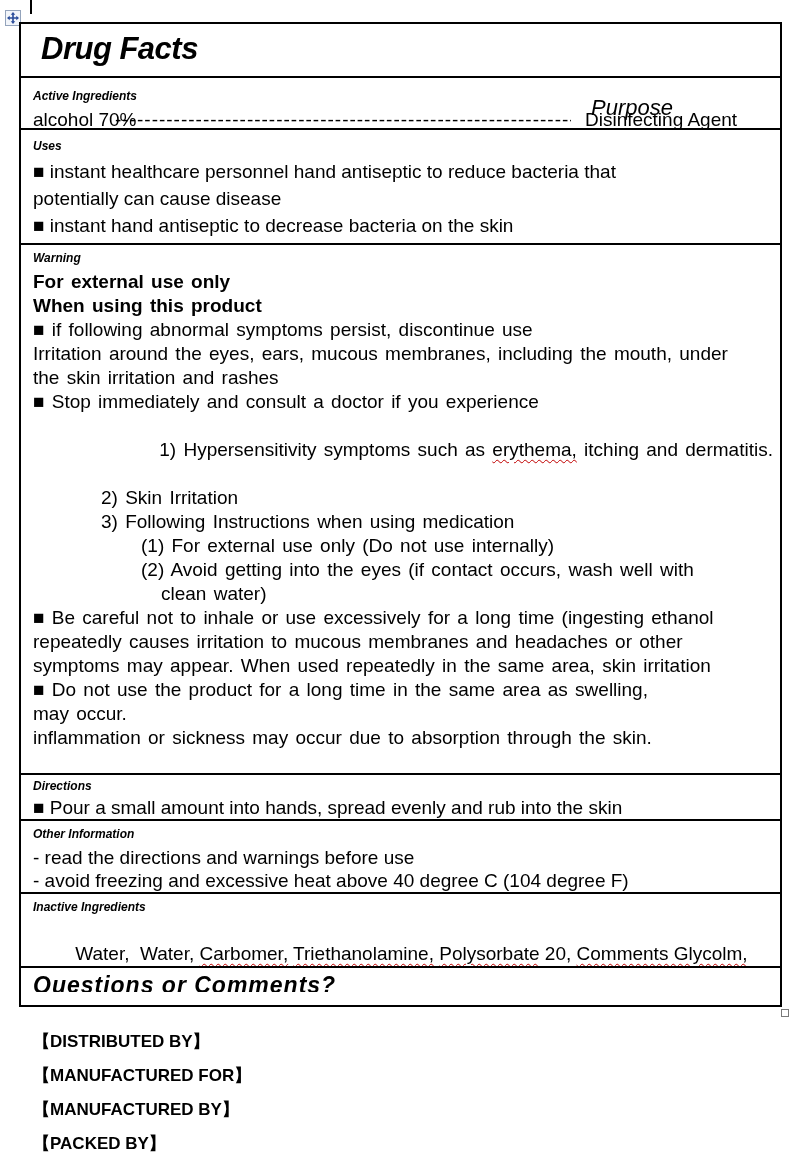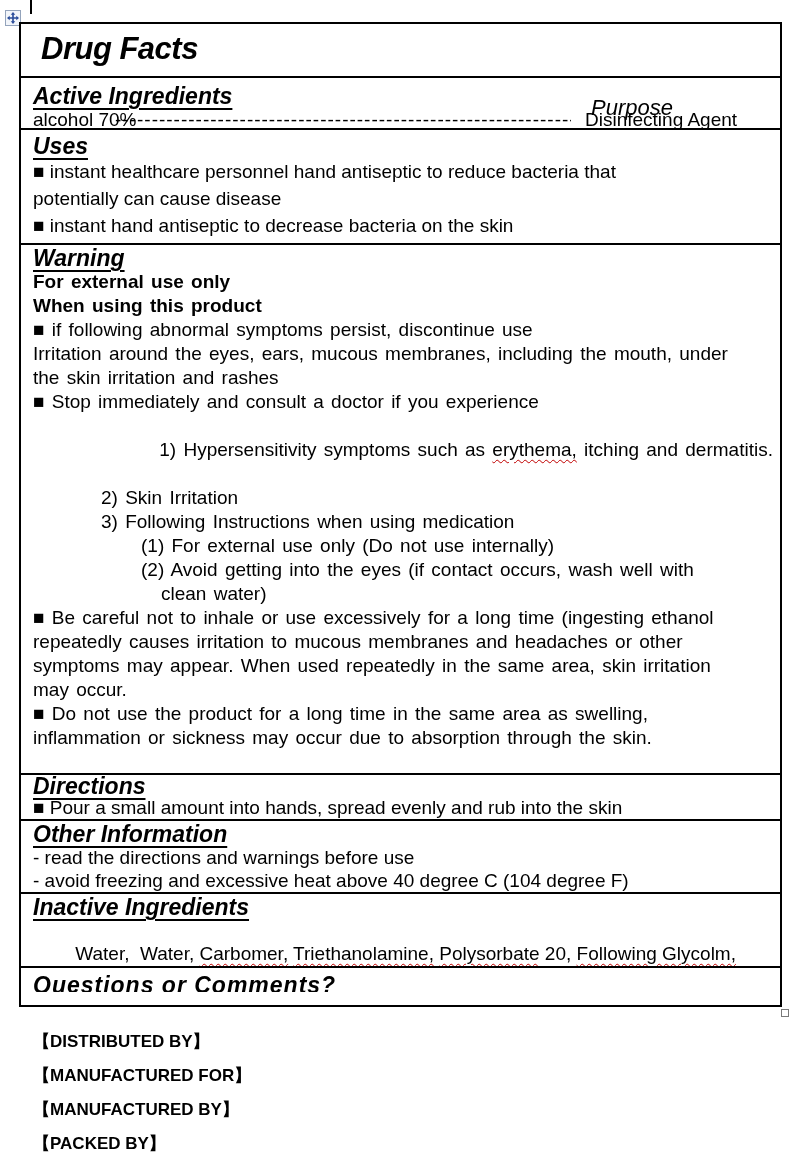--- a/index.html
+++ b/index.html
@@ -30,22 +30,22 @@
   .r1{height:52px;padding:5px 0 0 20px;}
   .r2{height:52px;}
   .r3{height:115px;padding:4px 0 0 12px;}
   .r4{height:530px;padding:1px 0 0 12px;}
   .r5{height:46px;padding:1px 0 0 12px;}
   .r6{height:73px;padding:2px 8px 0 12px;}
   .r7{height:74px;padding:2px 0 0 12px;}
   .r8{height:26px;padding:4px 0 0 12px;display:flex;align-items:baseline;}
   .title{font-size:31px;font-weight:bold;font-style:italic;letter-spacing:-0.5px;line-height:40px;white-space:pre;}
   .hdr{
-    font-size:23px;font-weight:bold;font-style:italic;
-    text-decoration:underline;text-decoration-thickness:2px;text-underline-offset:4px;
+    font-size:12px;font-weight:bold;font-style:italic;
+    text-decoration-thickness:2px;text-underline-offset:4px;
     line-height:24px;white-space:pre;
   }
   .line{font-size:19px;line-height:24px;white-space:pre;}
   .r3 .line{line-height:27px;}
   .r4 .line{word-spacing:2px;}
   .r5 .hdr,.r5 .line{line-height:21px;}
   .r6 .hdr,.r6 .line{line-height:23px;}
   .r7 .hdr,.r7 .line{line-height:23px;}
   .bold{font-weight:bold;}
   .ind1{padding-left:68px;}
@@ -116,22 +116,22 @@
         <span>1) Hypersensitivity symptoms such as </span><span class="sq-red">erythema,</span><span> itching and dermatitis.</span>
       </div>
       <div class="line ind1">2) Skin Irritation</div>
       <div class="line ind1">3) Following Instructions when using medication</div>
       <div class="line ind2">(1) For external use only (Do not use internally)</div>
       <div class="line ind2">(2) Avoid getting into the eyes (if contact occurs, wash well with</div>
       <div class="line ind2c">clean water)</div>
       <div class="line">■ Be careful not to inhale or use excessively for a long time (ingesting ethanol</div>
       <div class="line">repeatedly causes irritation to mucous membranes and headaches or other</div>
       <div class="line">symptoms may appear. When used repeatedly in the same area, skin irritation</div>
+      <div class="line">■ Do not use the product for a long time in the same area as swelling,</div>
       <div class="line">may occur.</div>
-      <div class="line">■ Do not use the product for a long time in the same area as swelling,</div>
       <div class="line">inflammation or sickness may occur due to absorption through the skin.</div>
       <div class="line">
         
       </div>
 
     </div>
 
     <div class="row r5">
       <div class="hdr">Directions</div>
       <div class="line">■ Pour a small amount into hands, spread evenly and rub into the skin</div>
@@ -139,21 +139,21 @@
 
     <div class="row r6">
       <div class="hdr">Other Information</div>
       <div class="line">- read the directions and warnings before use</div>
       <div class="line">- avoid freezing and excessive heat above 40 degree C (104 degree F)</div>
     </div>
 
     <div class="row r7">
       <div class="hdr">Inactive Ingredients</div>
       <div class="line">
-        <span>Water,  Water, </span><span class="sq-red">Carbomer,</span><span> </span><span class="sq-red">Triethanolamine,</span><span> </span><span class="sq-red">Polysorbate</span><span> 20, </span><span class="sq-red">Following Glycolm,</span>
+        <span>Water,  Water, </span><span class="sq-red">Carbomer,</span><span> </span><span class="sq-red">Triethanolamine,</span><span> </span><span class="sq-red">Polysorbate</span><span> 20, </span><span class="sq-red">Comments Glycolm,</span>
       </div>
 
     </div>
 
     <div class="row r8">
       <span class="q-big">Questions or Comments?</span>
       <span class="q-small">
         <span>Avoid </span><span class="sq-red">XXXXor</span><span> </span><span class="sq-red">email:XXXXX</span>
       </span>
     </div>

